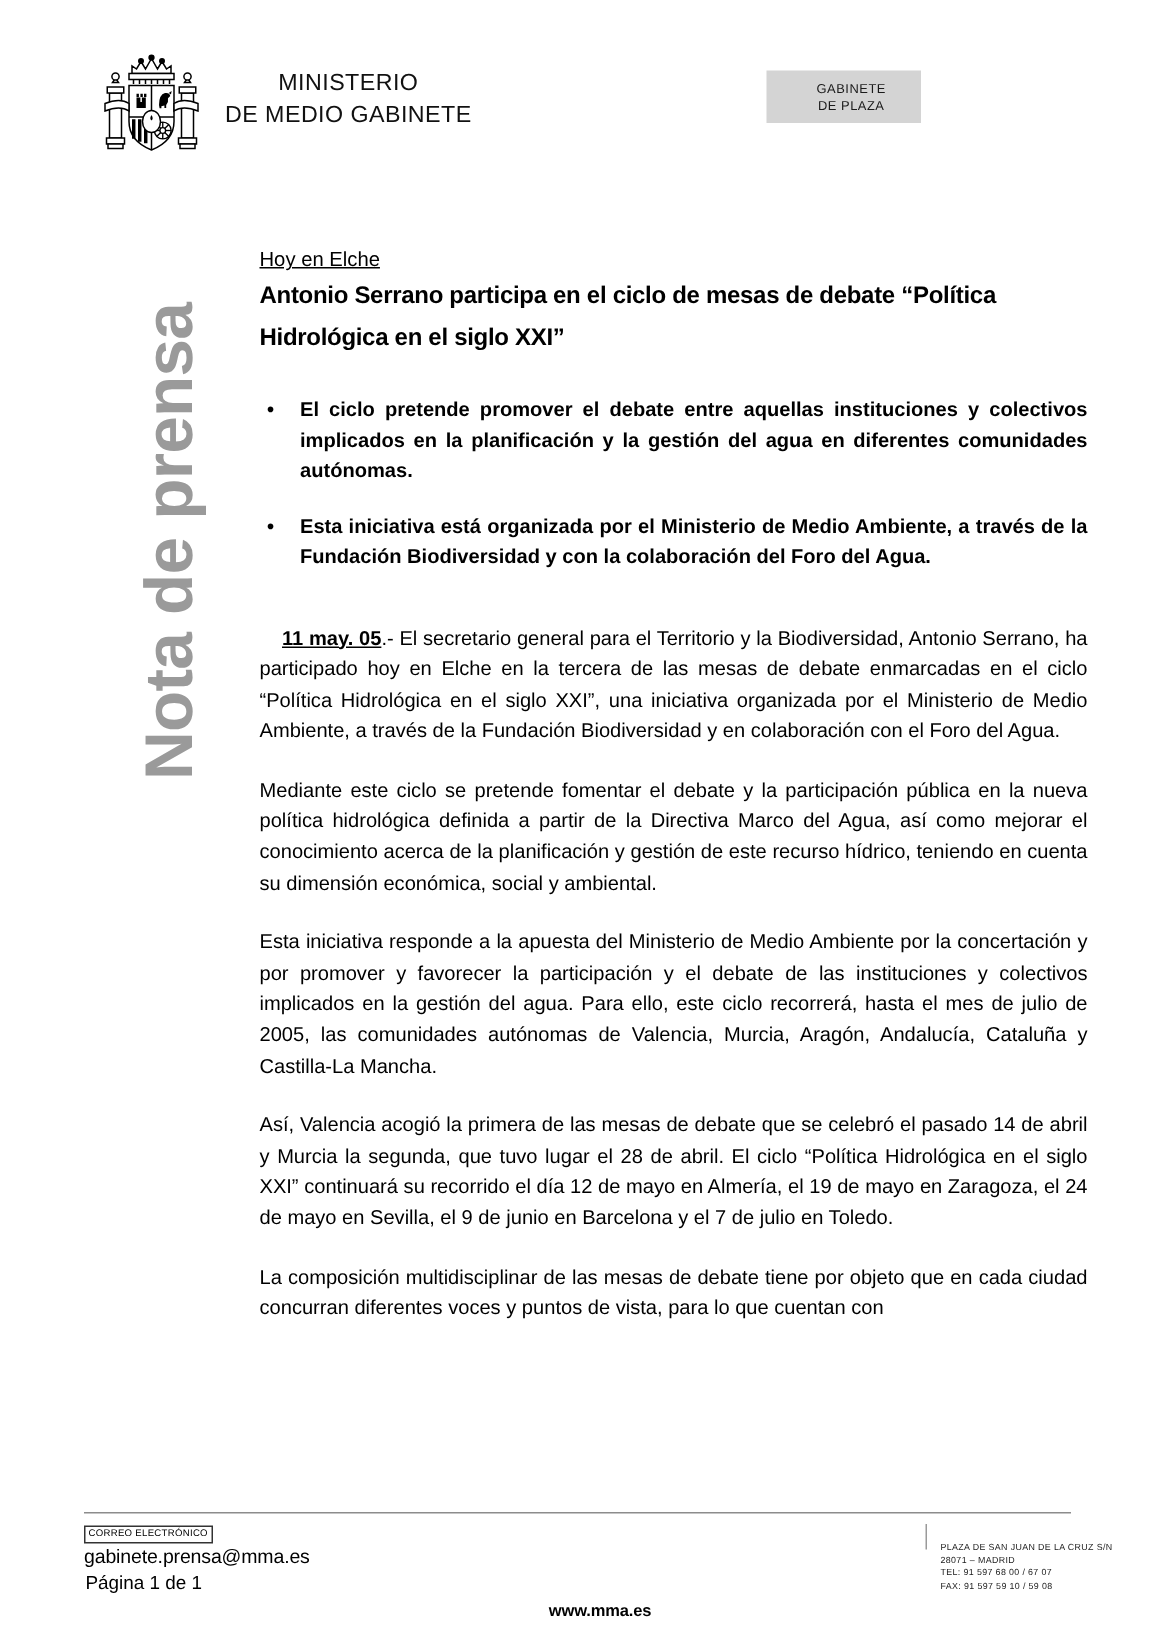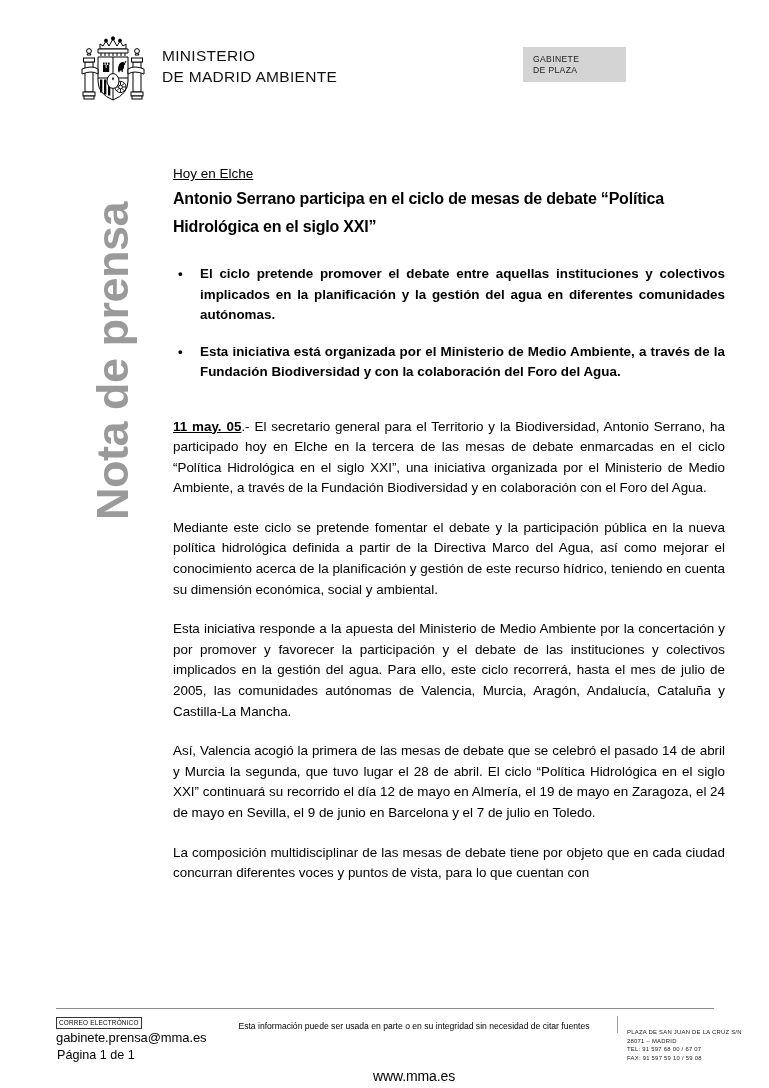--- a/index.html
+++ b/index.html
@@ -13,23 +13,24 @@
     position: relative;
     font-family: "Liberation Sans", sans-serif;
     color: #000000;
     overflow: hidden;
   }
 
   
   .header {
     position: absolute;
     top: 34px;
-    left: 12px;
+    left: 0;
     width: 657px;
     height: 80px;
+    text-align: center;
   }
   .crest {
     position: absolute;
     left: 62px;
     top: 2px;
     width: 78px;
     height: 72px;
   }
   .ministry-name {
     position: absolute;
@@ -118,20 +119,21 @@
   .body-par {
     font-size: 13.4px;
     line-height: 20.6px;
     text-align: justify;
     margin: 0 0 19px 0;
   }
   .body-par.first { margin-top: 16px; }
   .lead-date {
     font-weight: bold;
     text-decoration: underline;
+    margin-left: 15px;
   }
 
   
   .footer {
     position: absolute;
     left: 0;
     top: 1008px;
     width: 769px;
     height: 80px;
   }
@@ -164,26 +166,26 @@
     position: absolute;
     left: 214px;
     top: 12px;
     width: 400px;
     font-size: 8.6px;
     text-align: center;
     line-height: 12px;
   }
   .site {
     position: absolute;
-    left: 214px;
+    left: 200px;
     top: 60px;
     width: 400px;
     text-align: center;
-    font-size: 14px;
-    font-weight: normal;
+    font-size: 11px;
+    font-weight: bold;
     letter-spacing: -0.1px;
   }
   .foot-divider {
     position: absolute;
     left: 617px;
     top: 8px;
     width: 1px;
     height: 17px;
     background: #9a9a9a;
   }
@@ -279,21 +281,21 @@
         </g>
 
         <path d="M8 33 Q18 29 24 33 L24 38 Q18 34 8 38 Z" fill="#fff"></path>
         <path d="M54 33 Q60 29 70 33 L70 38 Q60 34 54 38 Z" fill="#fff"></path>
       </g>
     </svg>
   </div>
 
   <div class="ministry-name">
     <div>MINISTERIO</div>
-    <div>DE MADRID AMBIENTE</div>
+    <div>DE MEDIO GABINETE</div>
   </div>
 
   <div class="gabinete-box">
     <div>GABINETE</div>
     <div>DE PLAZA</div>
   </div>
 </div>
 
 <div class="side-title">Nota de prensa</div>
 
@@ -323,21 +325,20 @@
   <p class="body-par">Así, Valencia acogió la primera de las mesas de debate que se celebró el pasado 14 de abril y Murcia la segunda, que tuvo lugar el 28 de abril. El ciclo “Política Hidrológica en el siglo XXI” continuará su recorrido el día 12 de mayo en Almería, el 19 de mayo en Zaragoza, el 24 de mayo en Sevilla, el 9 de junio en Barcelona y el 7 de julio en Toledo.</p>
   <p class="body-par">La composición multidisciplinar de las mesas de debate tiene por objeto que en cada ciudad concurran diferentes voces y puntos de vista, para lo que cuentan con</p>
 </div>
 
 <div class="footer">
   <div class="footer-rule"></div>
 
   <div class="mail-label">CORREO ELECTRÓNICO</div>
   <div class="mail-address">gabinete.prensa@mma.es</div>
 
-  <div class="usage-note">Esta información puede ser usada en parte o en su integridad sin necesidad de citar fuentes</div>
   <div class="site">www.mma.es</div>
 
   <div class="foot-divider"></div>
 
   <div class="address-block">
     <div>PLAZA DE SAN JUAN DE LA CRUZ S/N</div>
     <div>28071 – MADRID</div>
     <div>TEL: 91  597 68 00  /  67 07</div>
     <div>FAX: 91 597 59 10 / 59  08</div>
   </div>

